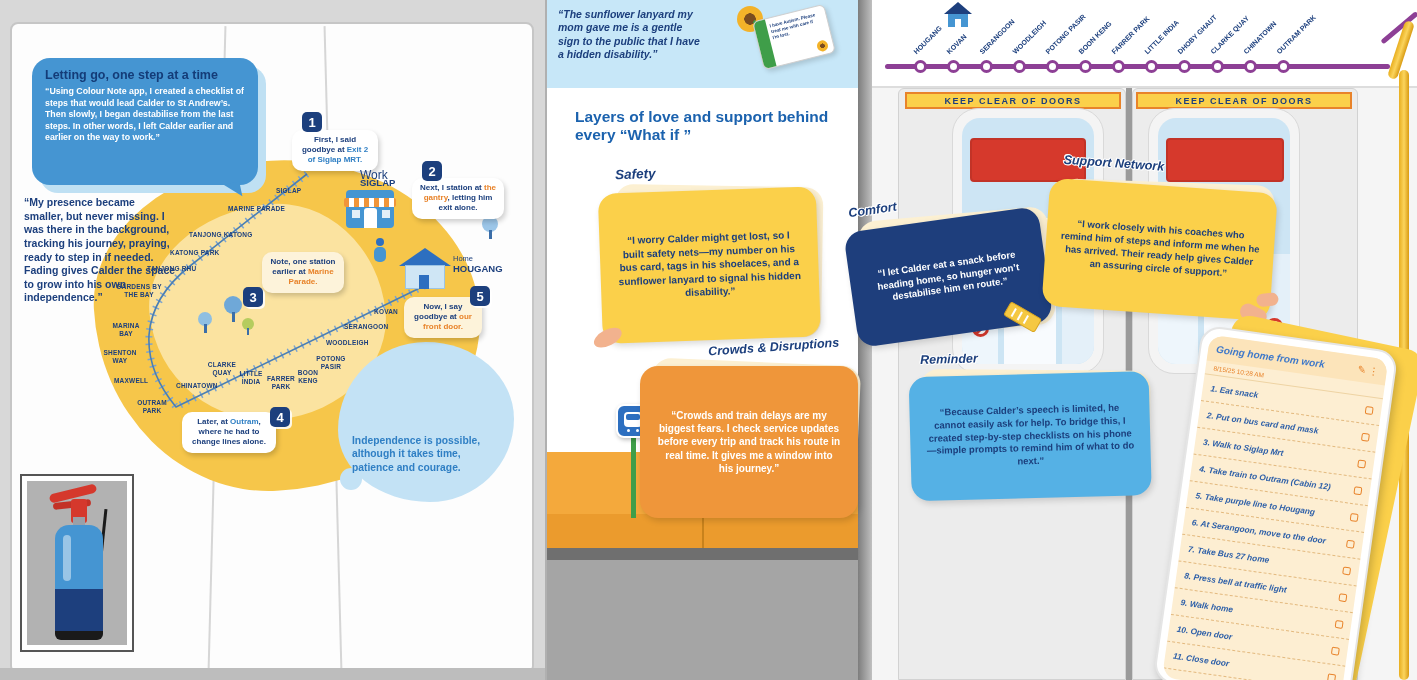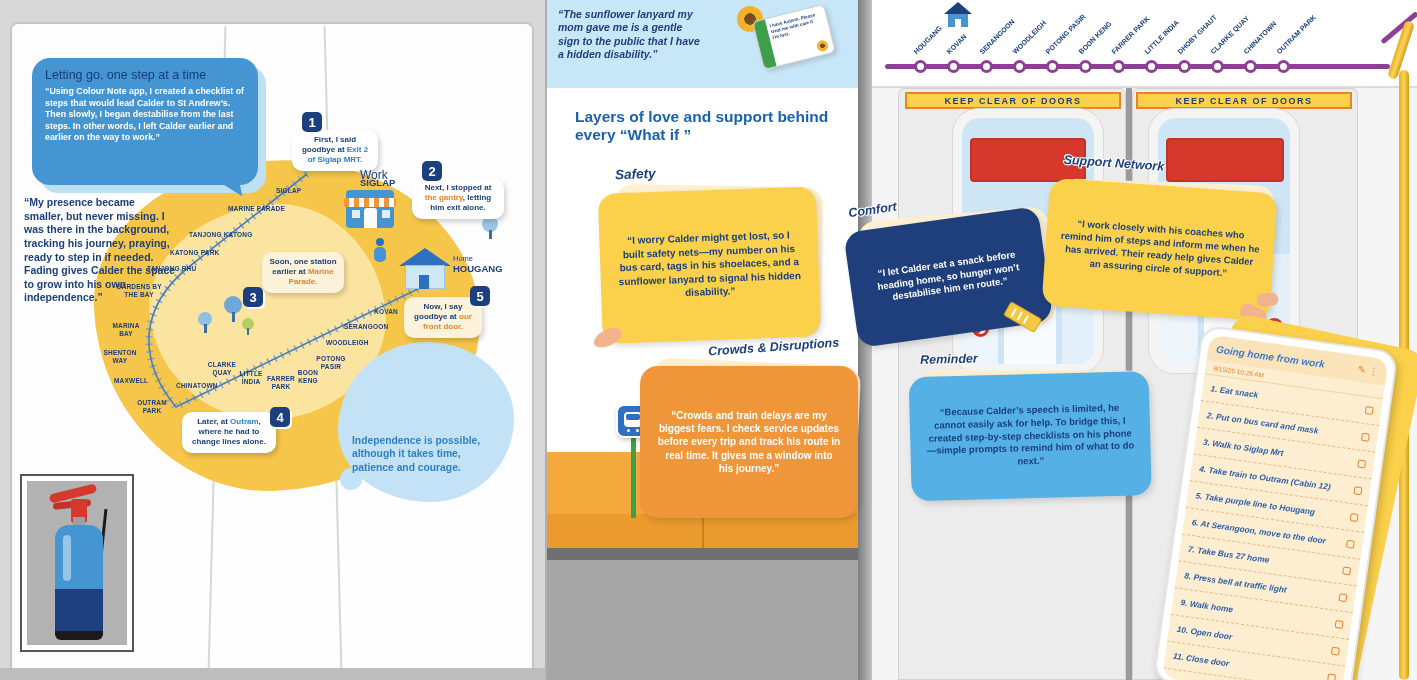--- a/index.html
+++ b/index.html
@@ -4,21 +4,21 @@
 <style>
   *{margin:0;padding:0;box-sizing:border-box}
   html,body{margin:0;padding:0}
   body{font-family:"Liberation Sans","DejaVu Sans",sans-serif}
   .page{position:relative;width:1417px;height:680px;overflow:hidden;background:#d8d8d8}
   .abs{position:absolute}
   
   .door-area{position:absolute;background:#fdfdfd;border:2px solid #c6c6c6;border-radius:8px}
   .seam{position:absolute;background:#d6d6d6}
   .intro-bubble{position:absolute;background:#4595d2;border-radius:18px;box-shadow:8px 8px 0 #bfe0f3;padding:10px 13px}
-  .intro-title{color:#143c78;font-weight:normal;font-size:12.5px;margin-bottom:4px}
+  .intro-title{color:#143c78;font-weight:bold;font-size:12.5px;margin-bottom:4px}
   .intro-quote{color:#fff;font-weight:bold;font-size:8.8px;line-height:1.32}
   .presence{position:absolute;color:#1c3f7d;font-weight:bold;font-size:10.5px;line-height:1.3}
   .blob-yellow{position:absolute;background:#f6c64a;border-radius:48% 52% 55% 45%/42% 50% 50% 58%;transform:rotate(-3deg)}
   .blob-yellow-inner{position:absolute;background:#fbe3a0;border-radius:55% 45% 50% 50%/45% 55% 45% 55%;transform:rotate(-6deg)}
   .blob-blue{position:absolute;background:#c3e2f5;border-radius:50% 50% 48% 52%/55% 48% 52% 45%}
   .station-label{position:absolute;font-size:6.5px;font-weight:bold;color:#1c3f7d;line-height:1.18;letter-spacing:.2px}
   .sl-c{text-align:center}
   .sl-n{white-space:nowrap}
   .num-badge{position:absolute;width:20px;height:20px;background:#1c3f7d;border-radius:5px;color:#fff;font-weight:bold;font-size:13px;display:flex;align-items:center;justify-content:center;box-shadow:2px 2px 0 rgba(255,255,255,.85);z-index:6}
   .step-bubble{position:absolute;background:#fff;border-radius:10px;padding:5px 7px;font-size:8px;font-weight:bold;color:#1c3f7d;text-align:center;box-shadow:2px 3px 5px rgba(0,0,0,.18);line-height:1.28;z-index:5}
@@ -114,24 +114,24 @@
   <div class="num-badge" style="left:302px;top:112px">1</div>
   <div class="num-badge" style="left:422px;top:161px">2</div>
   <div class="num-badge" style="left:243px;top:287px">3</div>
   <div class="num-badge" style="left:270px;top:407px">4</div>
   <div class="num-badge" style="left:470px;top:286px">5</div>
 
   <div class="step-bubble" style="left:292px;top:130px;width:86px">
     <span>First, I said goodbye at </span><span class="hl-blue">Exit 2 of Siglap MRT.</span><span></span>
   </div>
   <div class="step-bubble" style="left:412px;top:178px;width:92px">
-    <span>Next, I stopped at </span><span class="hl-orange">the gantry</span><span>, letting him exit alone.</span>
+    <span>Next, I station at </span><span class="hl-orange">the gantry</span><span>, letting him exit alone.</span>
   </div>
   <div class="step-bubble bubble-cream" style="left:262px;top:252px;width:82px">
-    <span>Soon, one station earlier at </span><span class="hl-orange">Marine Parade.</span><span></span>
+    <span>Note, one station earlier at </span><span class="hl-orange">Marine Parade.</span><span></span>
   </div>
   <div class="step-bubble" style="left:182px;top:412px;width:94px">
     <span>Later, at </span><span class="hl-blue">Outram</span><span>, where he had to change lines alone.</span>
   </div>
   <div class="step-bubble bubble-cream" style="left:404px;top:297px;width:78px">
     <span>Now, I say goodbye at </span><span class="hl-orange">our front door.</span><span></span>
   </div>
 
   <span class="abs" style="left:360px;top:168px;font-size:12px;color:#1c3f7d;z-index:5">Work</span>
   <span class="abs" style="left:360px;top:177px;font-size:9.5px;font-weight:bold;color:#1c3f7d;z-index:5">SIGLAP</span>

